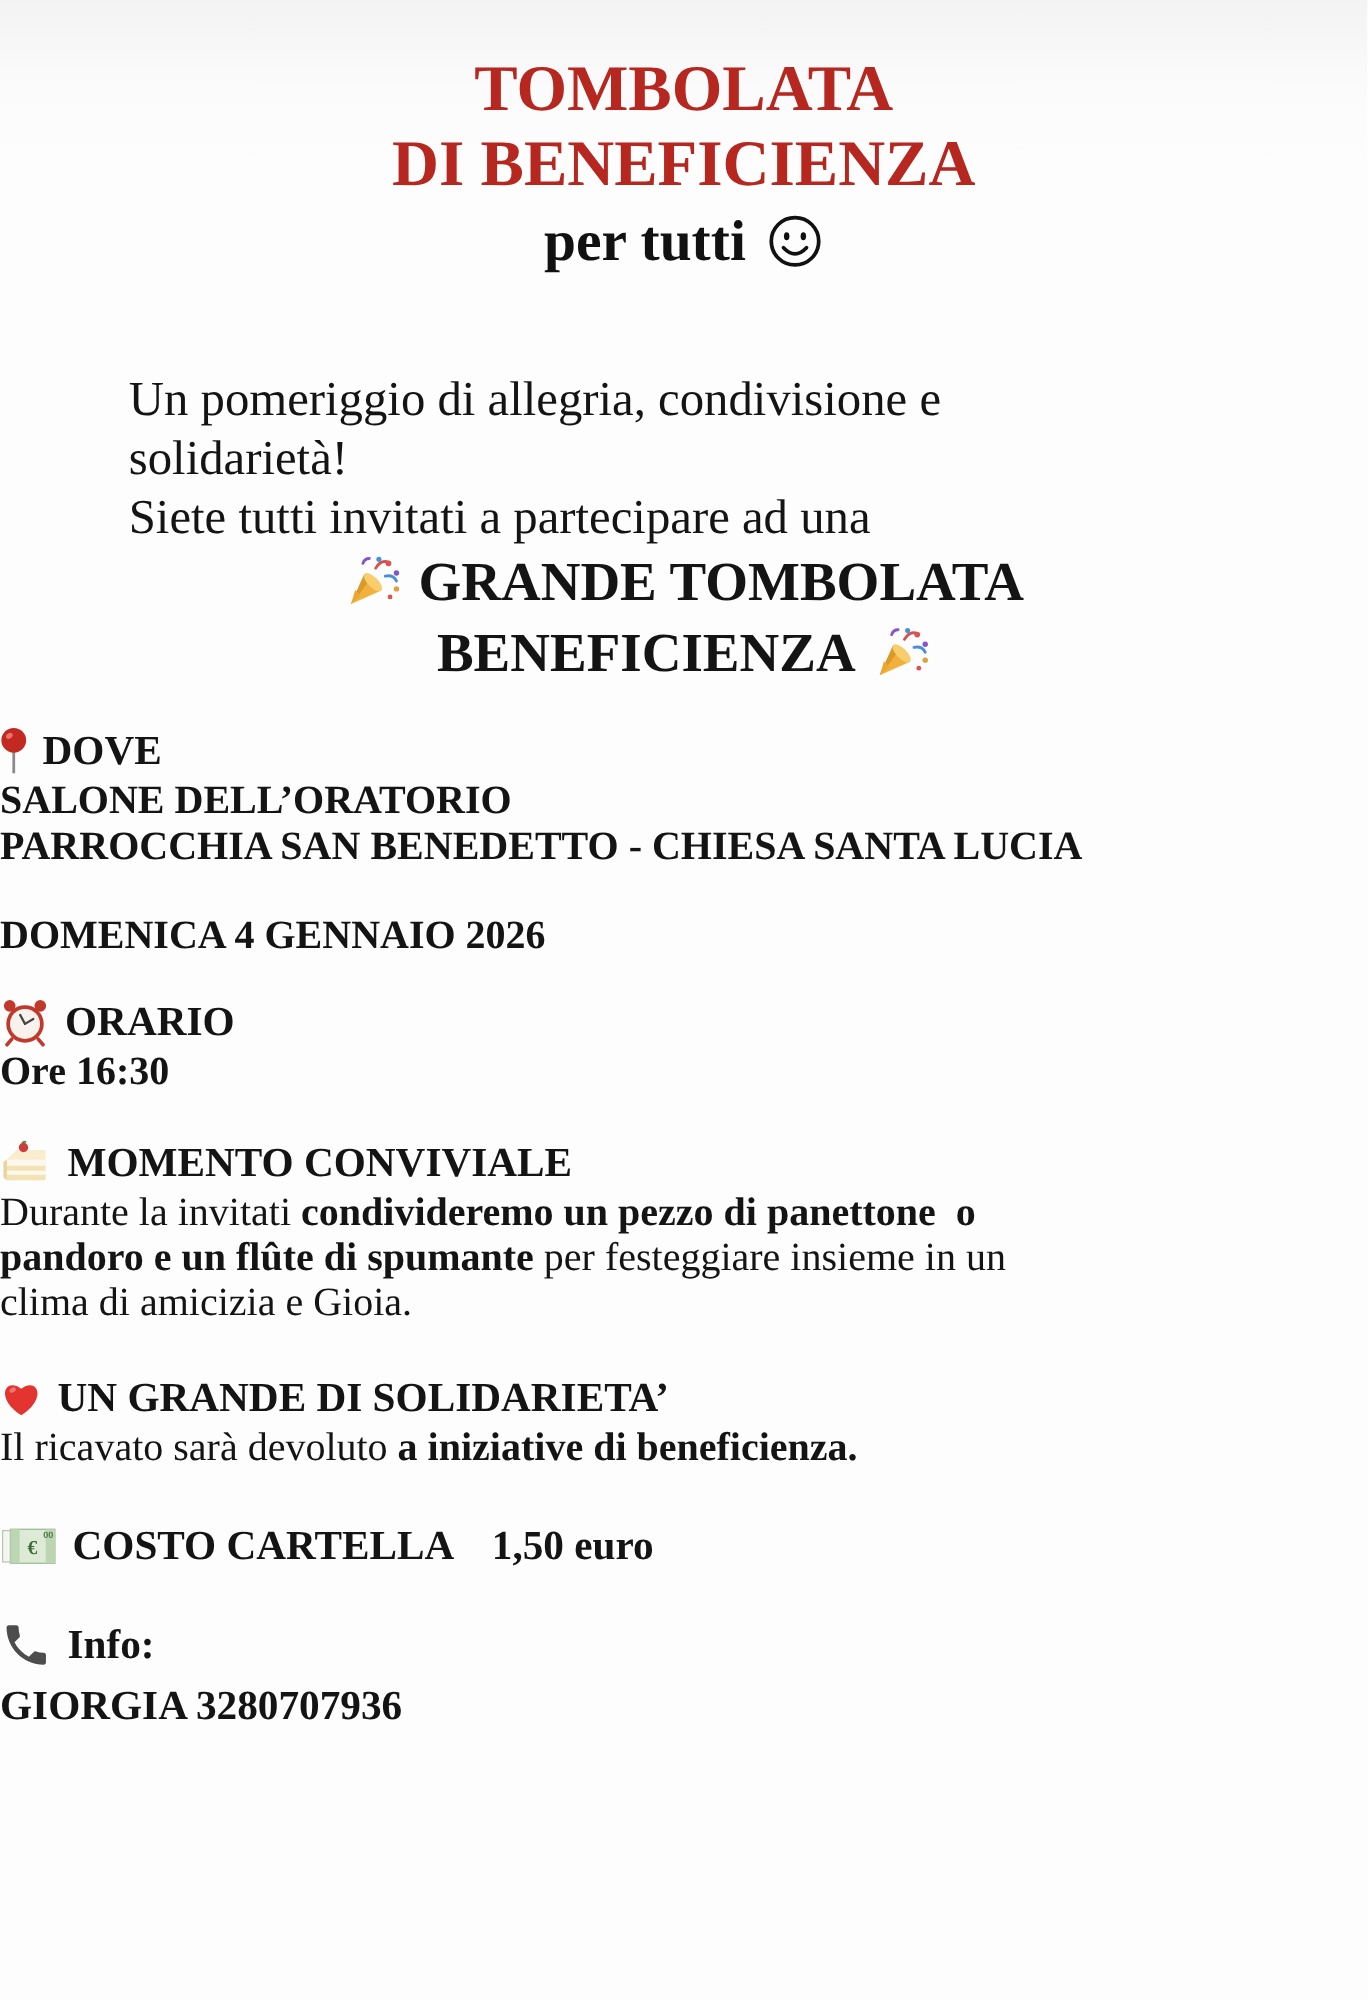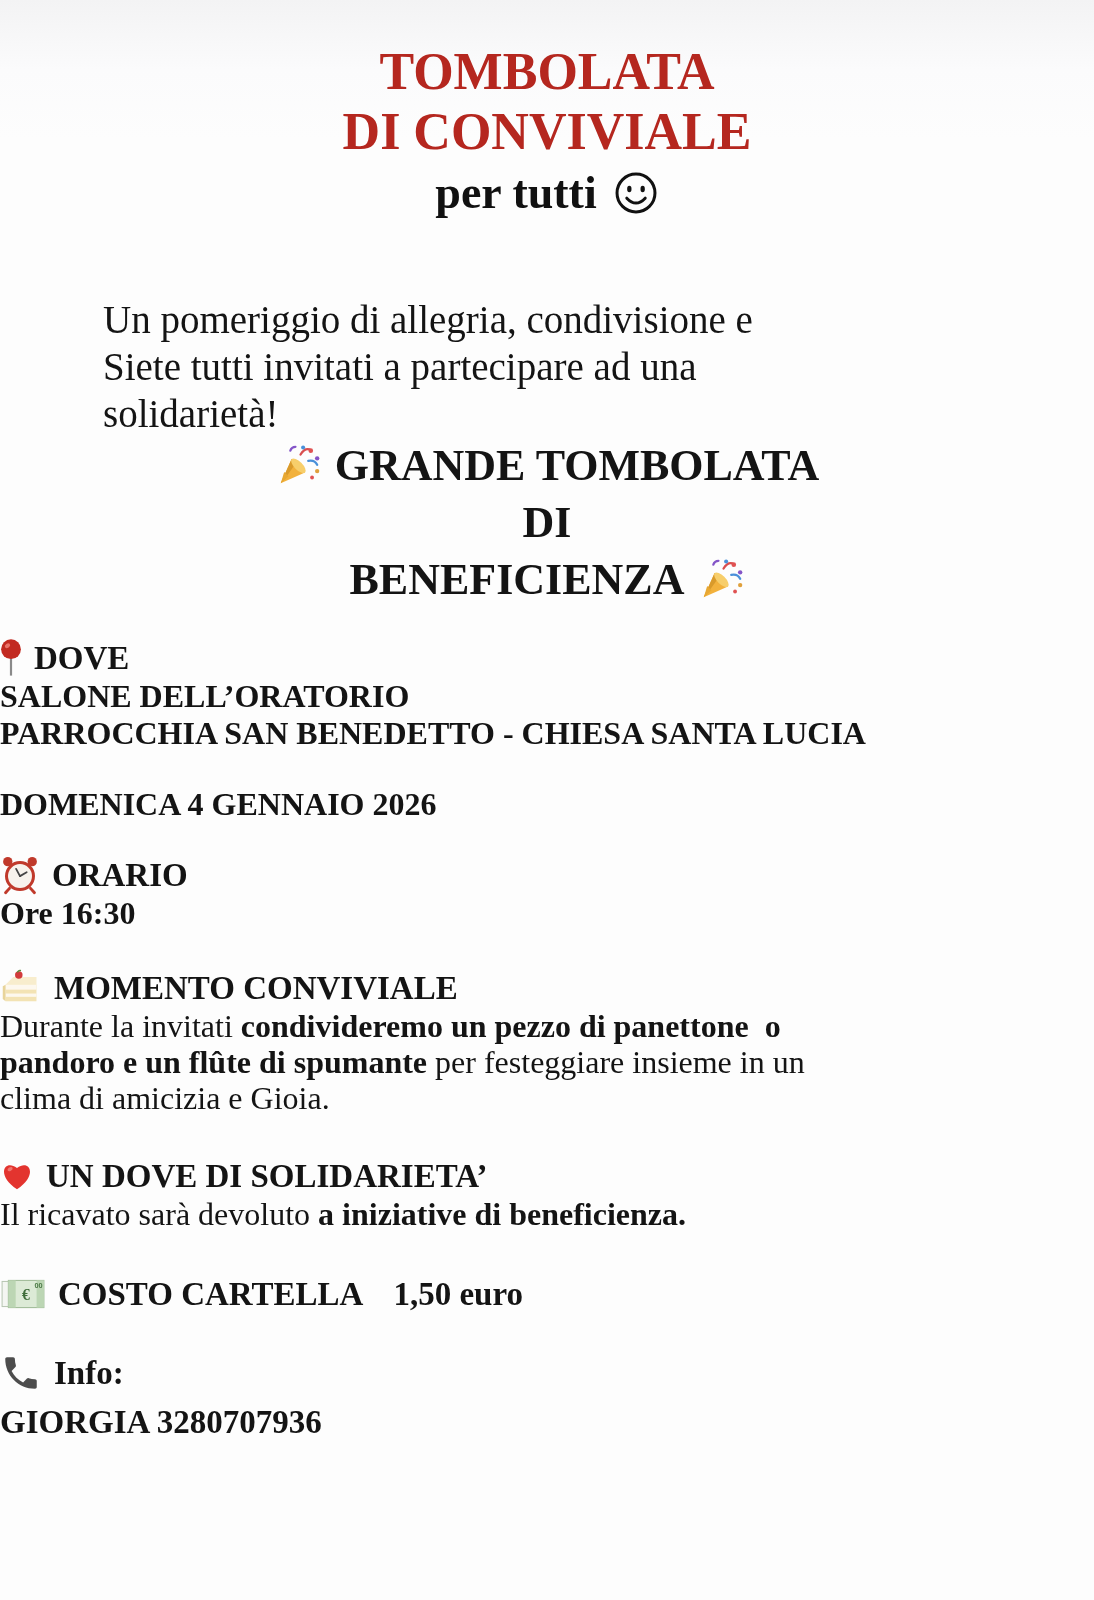--- a/index.html
+++ b/index.html
@@ -39,39 +39,39 @@
   .contact-line{font-weight:bold;font-size:33px;line-height:40px;margin-top:8px;}
 </style>
 </head>
 <body>
 
 <div class="page">
 
   <header class="title-block">
     <div class="main-title" style="color: rgb(181, 39, 31);">
       <div>TOMBOLATA</div>
-      <div>DI CONVIVIALE</div>
+      <div>DI BENEFICIENZA</div>
     </div>
     <div class="subtitle-row">
       <span>per tutti</span>
       <span class="icon">
         <svg width="46" height="46" viewBox="0 0 40 40">
           <circle cx="20" cy="20" r="16.5" fill="none" stroke="#111" stroke-width="2.6"></circle>
           <ellipse cx="14.2" cy="16.5" rx="1.9" ry="2.8" fill="#111"></ellipse>
           <ellipse cx="25.8" cy="16.5" rx="1.9" ry="2.8" fill="#111"></ellipse>
           <path d="M12 24.5 q8 8.5 16 0" fill="none" stroke="#111" stroke-width="2.6" stroke-linecap="round"></path>
         </svg>
       </span>
     </div>
   </header>
 
   <div class="intro">
     <div>Un pomeriggio di allegria, condivisione e</div>
+    <div>solidarietà!</div>
     <div>Siete tutti invitati a partecipare ad una</div>
-    <div>solidarietà!</div>
   </div>
 
   <div class="event-title">
     <div class="event-line">
       <span class="icon">
         <svg width="46" height="46" viewBox="0 0 36 36">
           <path d="M4.5 31.5 L13 12.5 L23.5 23 Z" fill="#f2b13c"></path>
           <path d="M4.5 31.5 L13 12.5 L16.4 15.9 L6.8 29.2 Z" fill="#d99a2b"></path>
           <path d="M4.5 31.5 L10.6 26.1 L7.2 22.7 Z" fill="#e8a832"></path>
           <ellipse cx="18.3" cy="17.8" rx="7.4" ry="3.2" transform="rotate(45 18.3 17.8)" fill="#f7ce6b"></ellipse>
@@ -80,21 +80,20 @@
           <path d="M12 6 q1 -3 4 -3" fill="none" stroke="#8455c8" stroke-width="1.8" stroke-linecap="round"></path>
           <circle cx="28" cy="6" r="1.8" fill="#e05252"></circle>
           <circle cx="33" cy="12" r="1.7" fill="#8455c8"></circle>
           <circle cx="22" cy="3.5" r="1.6" fill="#4a90d9"></circle>
           <circle cx="33" cy="22" r="1.7" fill="#e0a03c"></circle>
           <circle cx="29" cy="27" r="1.5" fill="#e05252"></circle>
         </svg>
       </span>
       <span>GRANDE TOMBOLATA</span>
     </div>
-    <div>DI</div>
     <div class="event-line">
       <span>BENEFICIENZA</span>
       <span class="icon">
         <svg width="46" height="46" viewBox="0 0 36 36">
           <path d="M4.5 31.5 L13 12.5 L23.5 23 Z" fill="#f2b13c"></path>
           <path d="M4.5 31.5 L13 12.5 L16.4 15.9 L6.8 29.2 Z" fill="#d99a2b"></path>
           <path d="M4.5 31.5 L10.6 26.1 L7.2 22.7 Z" fill="#e8a832"></path>
           <ellipse cx="18.3" cy="17.8" rx="7.4" ry="3.2" transform="rotate(45 18.3 17.8)" fill="#f7ce6b"></ellipse>
           <path d="M20 9 q3 -5 7 -4" fill="none" stroke="#d94f4f" stroke-width="1.8" stroke-linecap="round"></path>
           <path d="M26 14 q5 -1 7 3" fill="none" stroke="#4a90d9" stroke-width="1.8" stroke-linecap="round"></path>
@@ -166,21 +165,21 @@
   </section>
 
   <section class="m-solid">
     <div class="sec-head">
       <span class="icon">
         <svg width="34" height="32" viewBox="0 0 32 30">
           <path d="M16 27.5 C -4.5 14 4.5 -1.5 16 7.5 C 27.5 -1.5 36.5 14 16 27.5 Z" fill="#e3342f"></path>
           <ellipse cx="9.5" cy="8.5" rx="2.6" ry="1.7" fill="#f0766f" transform="rotate(-30 9.5 8.5)"></ellipse>
         </svg>
       </span>
-      <span>UN DOVE DI SOLIDARIETA’</span>
+      <span>UN GRANDE DI SOLIDARIETA’</span>
     </div>
     <p class="sec-par"><span>Il ricavato sarà devoluto </span><span class="bold">a iniziative di beneficienza.</span></p>
   </section>
 
   <section class="m-costo">
     <div class="sec-head">
       <span class="icon">
         <svg width="46" height="36" viewBox="0 0 44 32">
           <rect x="2" y="4" width="10" height="24" fill="#f4f6f2" stroke="#b9c7b4" stroke-width="1"></rect>
           <rect x="8" y="3" width="34" height="26" fill="#dcead6" stroke="#9fbb97" stroke-width="1"></rect>

